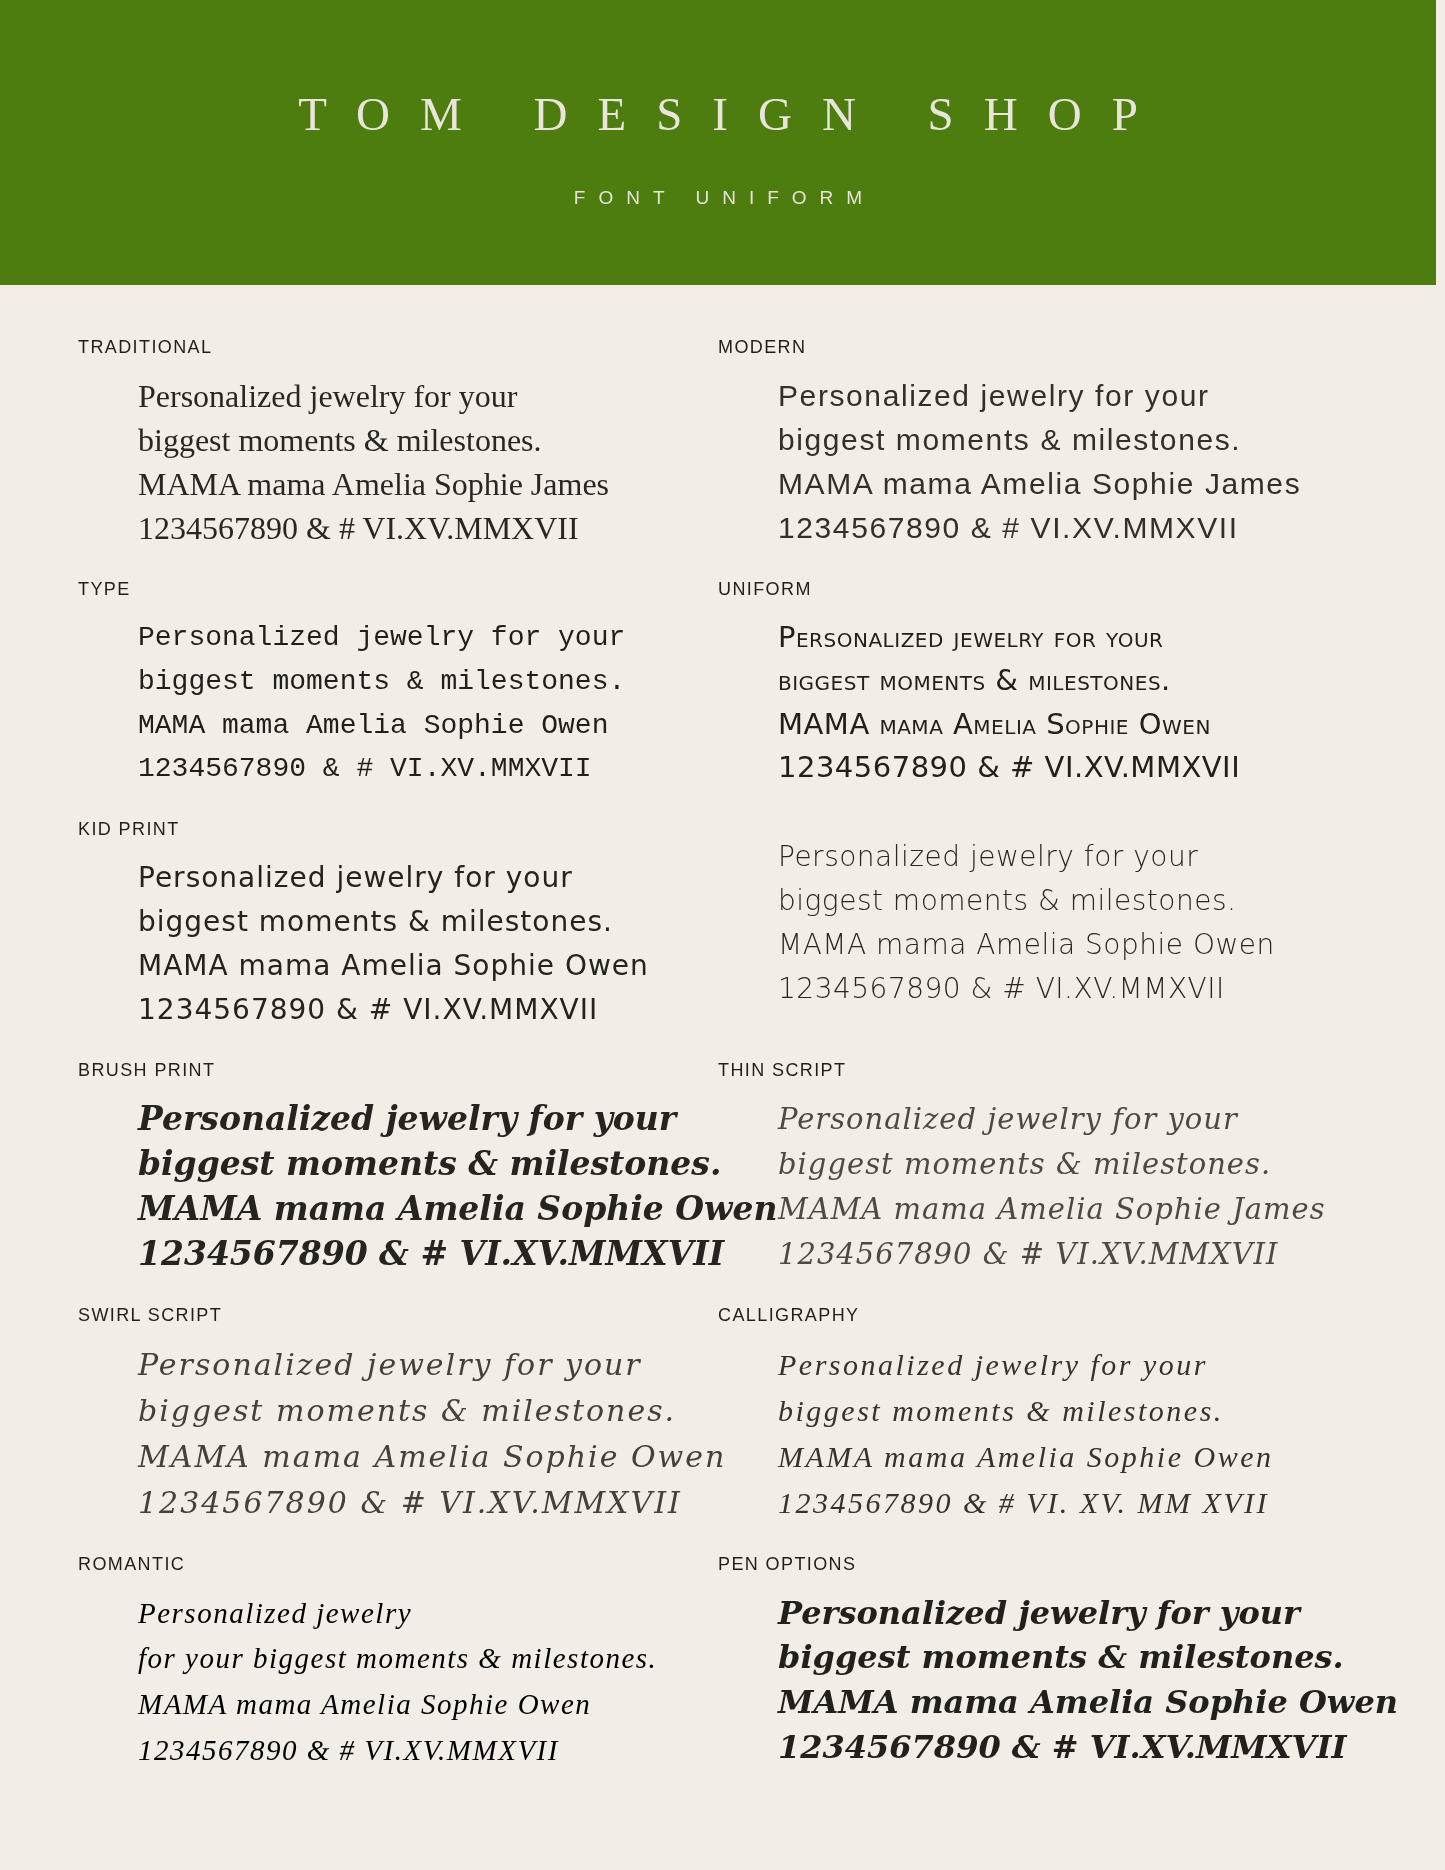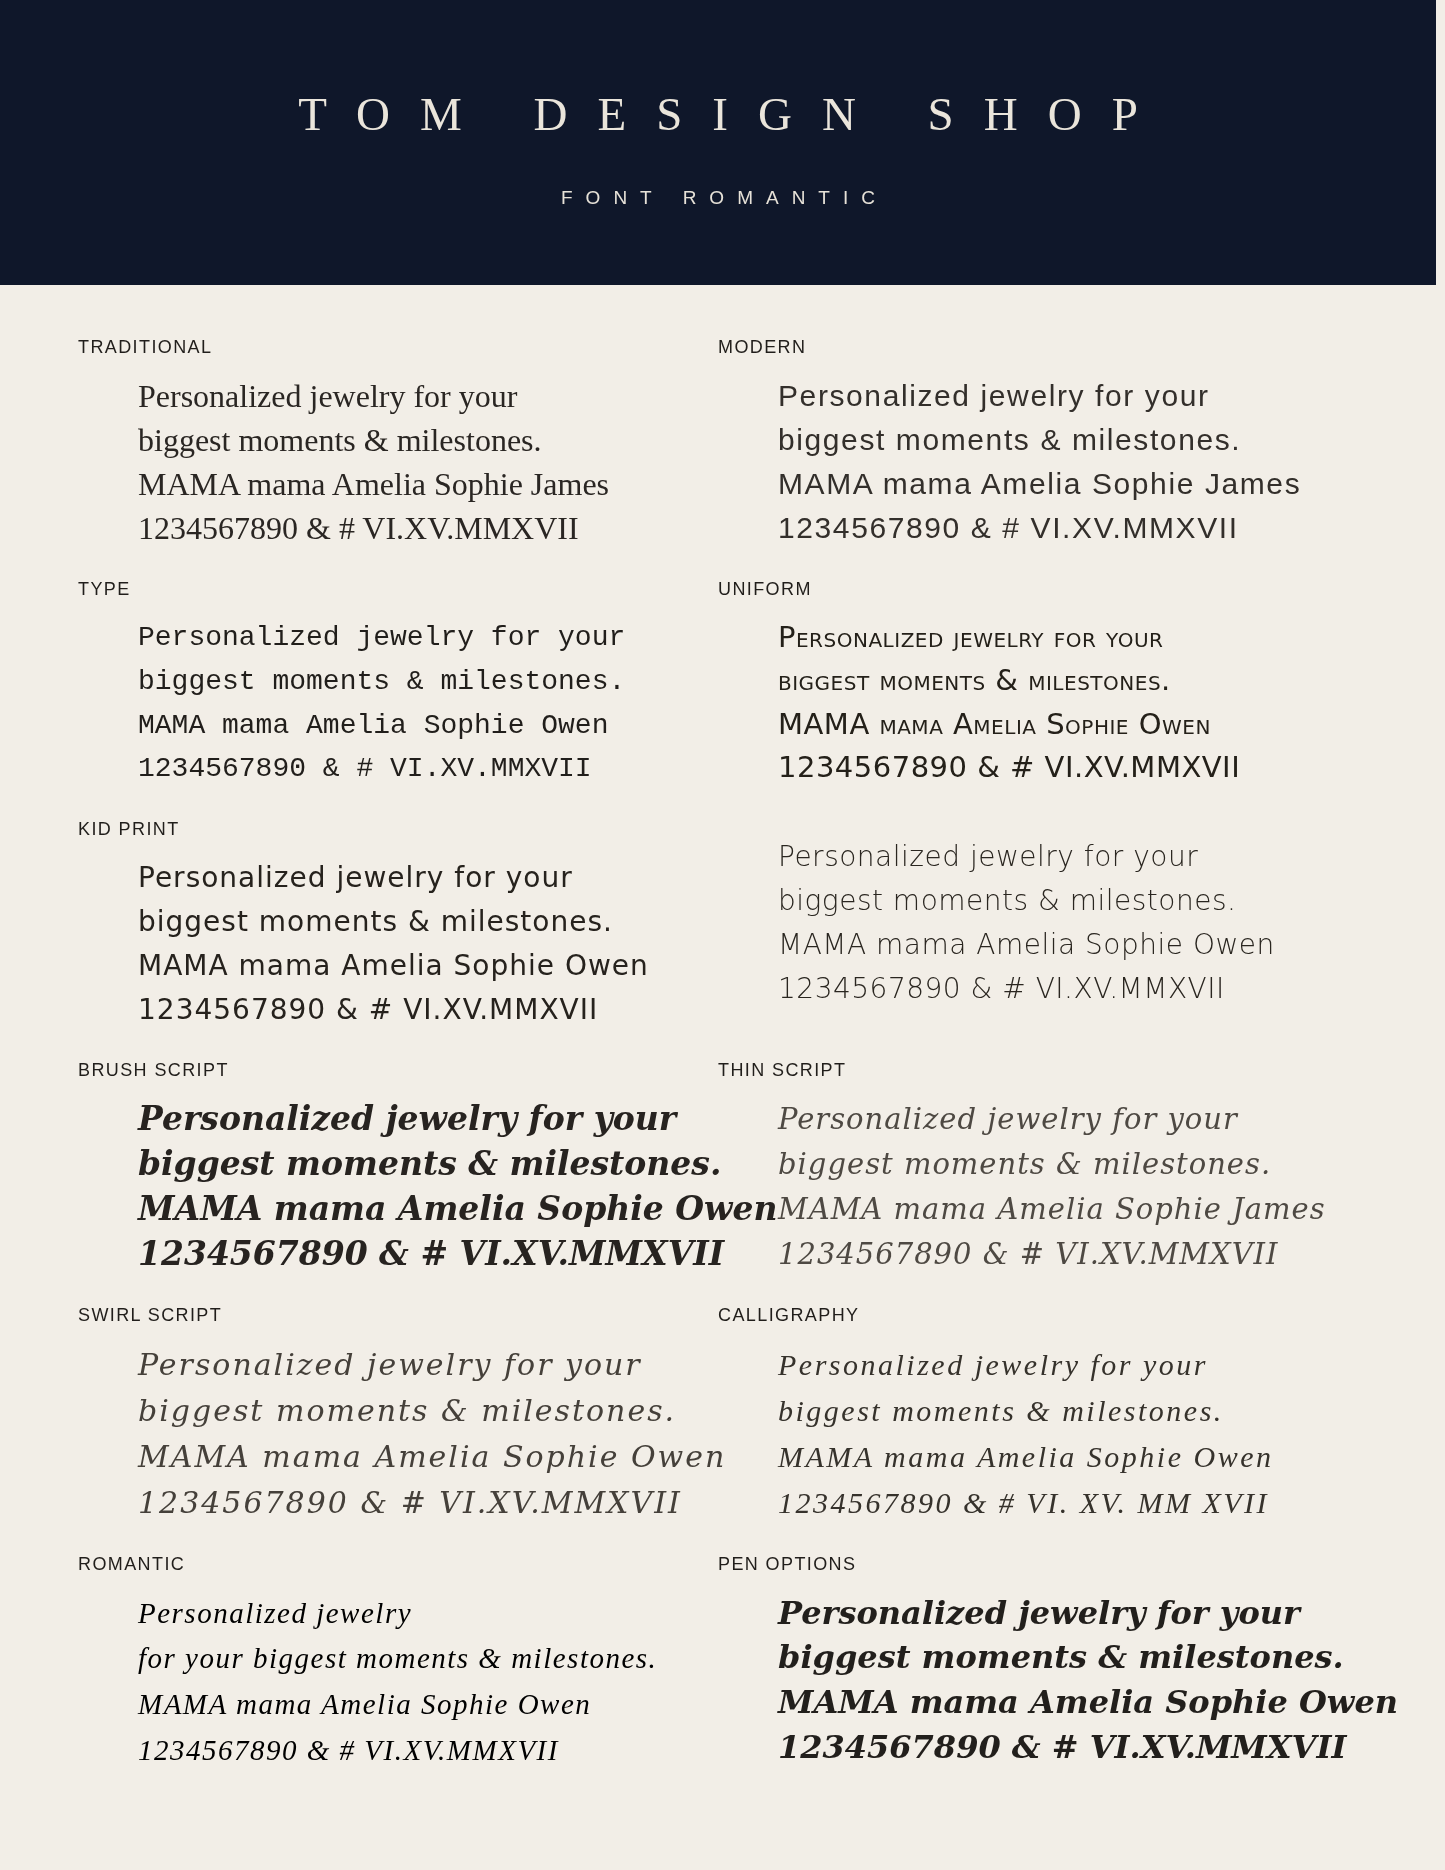--- a/index.html
+++ b/index.html
@@ -7,21 +7,21 @@
   body {
     height:1870px;
     background:#F2EEE7;
     overflow:hidden;
     font-family:"Liberation Sans", sans-serif;
     color:#272320;
   }
   .header {
     height:285px;
     margin-right:9px;
-    background:#0f172a;
+    background:#4d7c0f;
     display:flex;
     flex-direction:column;
     align-items:center;
     justify-content:center;
     padding-top:10px;
   }
   .header-title {
     font-family:"Liberation Serif", serif;
     font-weight:400;
     font-size:47px;
@@ -62,21 +62,21 @@
   .f-swirl .line { font-family:"DejaVu Serif", serif; font-style:italic; font-size:30px; line-height:1.53; letter-spacing:2px; color:#45403A; }
   .f-calligraphy .line { font-family:"Liberation Serif", serif; font-style:italic; font-size:30px; line-height:1.53; letter-spacing:2.5px; color:#36322C; }
   .f-romantic .line { font-family:"Liberation Serif", serif; font-style:italic; font-size:29px; line-height:1.58; letter-spacing:1.5px; color:#000000; }
   .f-pen .line { font-family:"DejaVu Serif", serif; font-style:italic; font-weight:700; font-size:32px; line-height:1.4; color:#221F1C; }
 </style>
 </head>
 <body>
 
 <div class="header">
   <div class="header-title">TOM DESIGN SHOP</div>
-  <div class="header-subtitle">FONT ROMANTIC</div>
+  <div class="header-subtitle">FONT UNIFORM</div>
 </div>
 
 <div class="grid">
 
   <div class="cell f-traditional">
     <div class="font-label">TRADITIONAL</div>
     <div class="sample">
       <div class="line">Personalized jewelry for your</div>
       <div class="line">biggest moments &amp; milestones.</div>
       <div class="line">MAMA mama Amelia Sophie James</div>
@@ -127,21 +127,21 @@
   <div class="cell f-fun">
     <div class="sample">
       <div class="line">Personalized jewelry for your</div>
       <div class="line">biggest moments &amp; milestones.</div>
       <div class="line">MAMA mama Amelia Sophie Owen</div>
       <div class="line">1234567890 &amp; # VI.XV.MMXVII</div>
     </div>
   </div>
 
   <div class="cell f-brush">
-    <div class="font-label">BRUSH SCRIPT</div>
+    <div class="font-label">BRUSH PRINT</div>
     <div class="sample">
       <div class="line">Personalized jewelry for your</div>
       <div class="line">biggest moments &amp; milestones.</div>
       <div class="line">MAMA mama Amelia Sophie Owen</div>
       <div class="line">1234567890 &amp; # VI.XV.MMXVII</div>
     </div>
   </div>
 
   <div class="cell f-thinscript">
     <div class="font-label">THIN SCRIPT</div>

